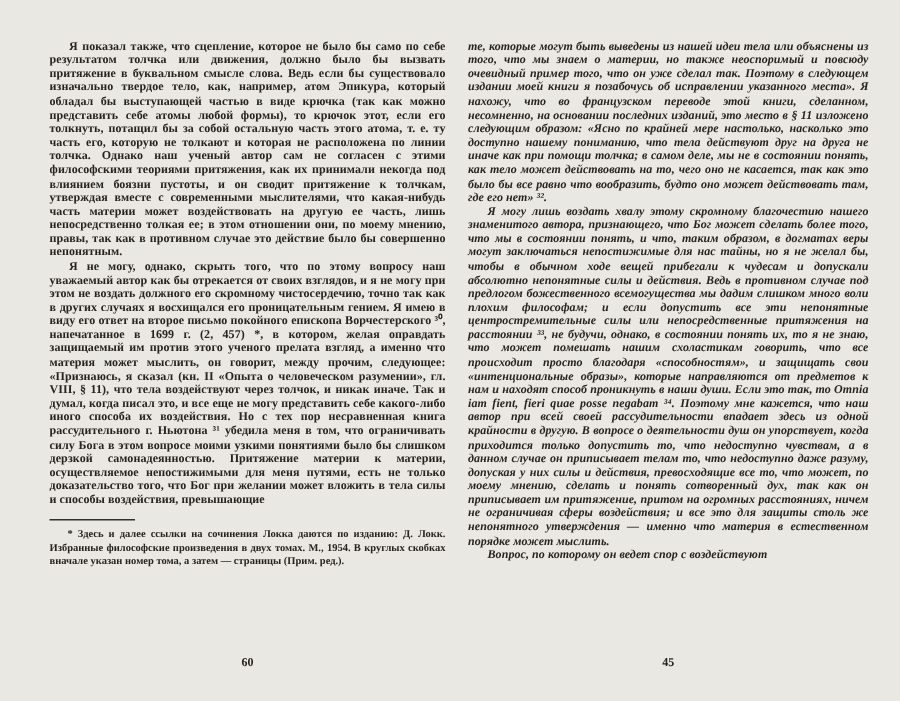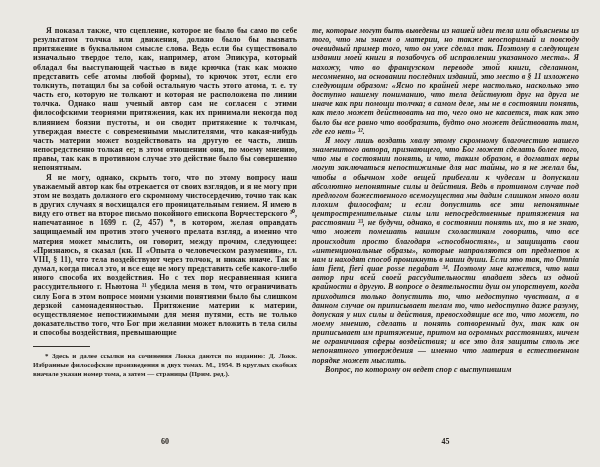--- a/index.html
+++ b/index.html
@@ -59,19 +59,19 @@
   <section class="page left">
     <p class="body indent">Я показал также, что сцепление, которое не было бы само по себе результатом толчка или движения, должно было бы вызвать притяжение в буквальном смысле слова. Ведь если бы существовало изначально твердое тело, как, например, атом Эпикура, который обладал бы выступающей частью в виде крючка (так как можно представить себе атомы любой формы), то крючок этот, если его толкнуть, потащил бы за собой остальную часть этого атома, т. е. ту часть его, которую не толкают и которая не расположена по линии толчка. Однако наш ученый автор сам не согласен с этими философскими теориями притяжения, как их принимали некогда под влиянием боязни пустоты, и он сводит притяжение к толчкам, утверждая вместе с современными мыслителями, что какая-нибудь часть материи может воздействовать на другую ее часть, лишь непосредственно толкая ее; в этом отношении они, по моему мнению, правы, так как в противном случае это действие было бы совершенно непонятным.</p>
     <p class="body indent">Я не могу, однако, скрыть того, что по этому вопросу наш уважаемый автор как бы отрекается от своих взглядов, и я не могу при этом не воздать должного его скромному чистосердечию, точно так как в других случаях я восхищался его проницательным гением. Я имею в виду его ответ на второе письмо покойного епископа Ворчестерского ³⁰, напечатанное в 1699 г. (2, 457) *, в котором, желая оправдать защищаемый им против этого ученого прелата взгляд, а именно что материя может мыслить, он говорит, между прочим, следующее: «Признаюсь, я сказал (кн. II «Опыта о человеческом разумении», гл. VIII, § 11), что тела воздействуют через толчок, и никак иначе. Так и думал, когда писал это, и все еще не могу представить себе какого-либо иного способа их воздействия. Но с тех пор несравненная книга рассудительного г. Ньютона ³¹ убедила меня в том, что ограничивать силу Бога в этом вопросе моими узкими понятиями было бы слишком дерзкой самонадеянностью. Притяжение материи к материи, осуществляемое непостижимыми для меня путями, есть не только доказательство того, что Бог при желании может вложить в тела силы и способы воздействия, превышающие</p>
     <hr class="fn-rule">
     <p class="footnote">* Здесь и далее ссылки на сочинения Локка даются по изданию: Д. Локк. Избранные философские произведения в двух томах. М., 1954. В круглых скобках вначале указан номер тома, а затем — страницы (Прим. ред.).</p>
   </section>
 
   <section class="page right">
     <p class="body noindent">те, которые могут быть выведены из нашей идеи тела или объяснены из того, что мы знаем о материи, но также неоспоримый и повсюду очевидный пример того, что он уже сделал так. Поэтому в следующем издании моей книги я позабочусь об исправлении указанного места». Я нахожу, что во французском переводе этой книги, сделанном, несомненно, на основании последних изданий, это место в § 11 изложено следующим образом: «Ясно по крайней мере настолько, насколько это доступно нашему пониманию, что тела действуют друг на друга не иначе как при помощи толчка; в самом деле, мы не в состоянии понять, как тело может действовать на то, чего оно не касается, так как это было бы все равно что вообразить, будто оно может действовать там, где его нет» ³².</p>
     <p class="body indent">Я могу лишь воздать хвалу этому скромному благочестию нашего знаменитого автора, признающего, что Бог может сделать более того, что мы в состоянии понять, и что, таким образом, в догматах веры могут заключаться непостижимые для нас тайны, но я не желал бы, чтобы в обычном ходе вещей прибегали к чудесам и допускали абсолютно непонятные силы и действия. Ведь в противном случае под предлогом божественного всемогущества мы дадим слишком много воли плохим философам; и если допустить все эти непонятные центростремительные силы или непосредственные притяжения на расстоянии ³³, не будучи, однако, в состоянии понять их, то я не знаю, что может помешать нашим схоластикам говорить, что все происходит просто благодаря «способностям», и защищать свои «интенциональные образы», которые направляются от предметов к нам и находят способ проникнуть в наши души. Если это так, то Omnia iam fient, fieri quae posse negabam ³⁴. Поэтому мне кажется, что наш автор при всей своей рассудительности впадает здесь из одной крайности в другую. В вопросе о деятельности душ он упорствует, когда приходится только допустить то, что недоступно чувствам, а в данном случае он приписывает телам то, что недоступно даже разуму, допуская у них силы и действия, превосходящие все то, что может, по моему мнению, сделать и понять сотворенный дух, так как он приписывает им притяжение, притом на огромных расстояниях, ничем не ограничивая сферы воздействия; и все это для защиты столь же непонятного утверждения — именно что материя в естественном порядке может мыслить.</p>
-    <p class="body indent">Вопрос, по которому он ведет спор с выступившим</p>
+    <p class="body indent">Вопрос, по которому он ведет спор с воздействуют</p>
   </section>
 
   <div class="pagenum left-num">60</div>
   <div class="pagenum right-num">45</div>
 
 </div>
 
 </body></html>

